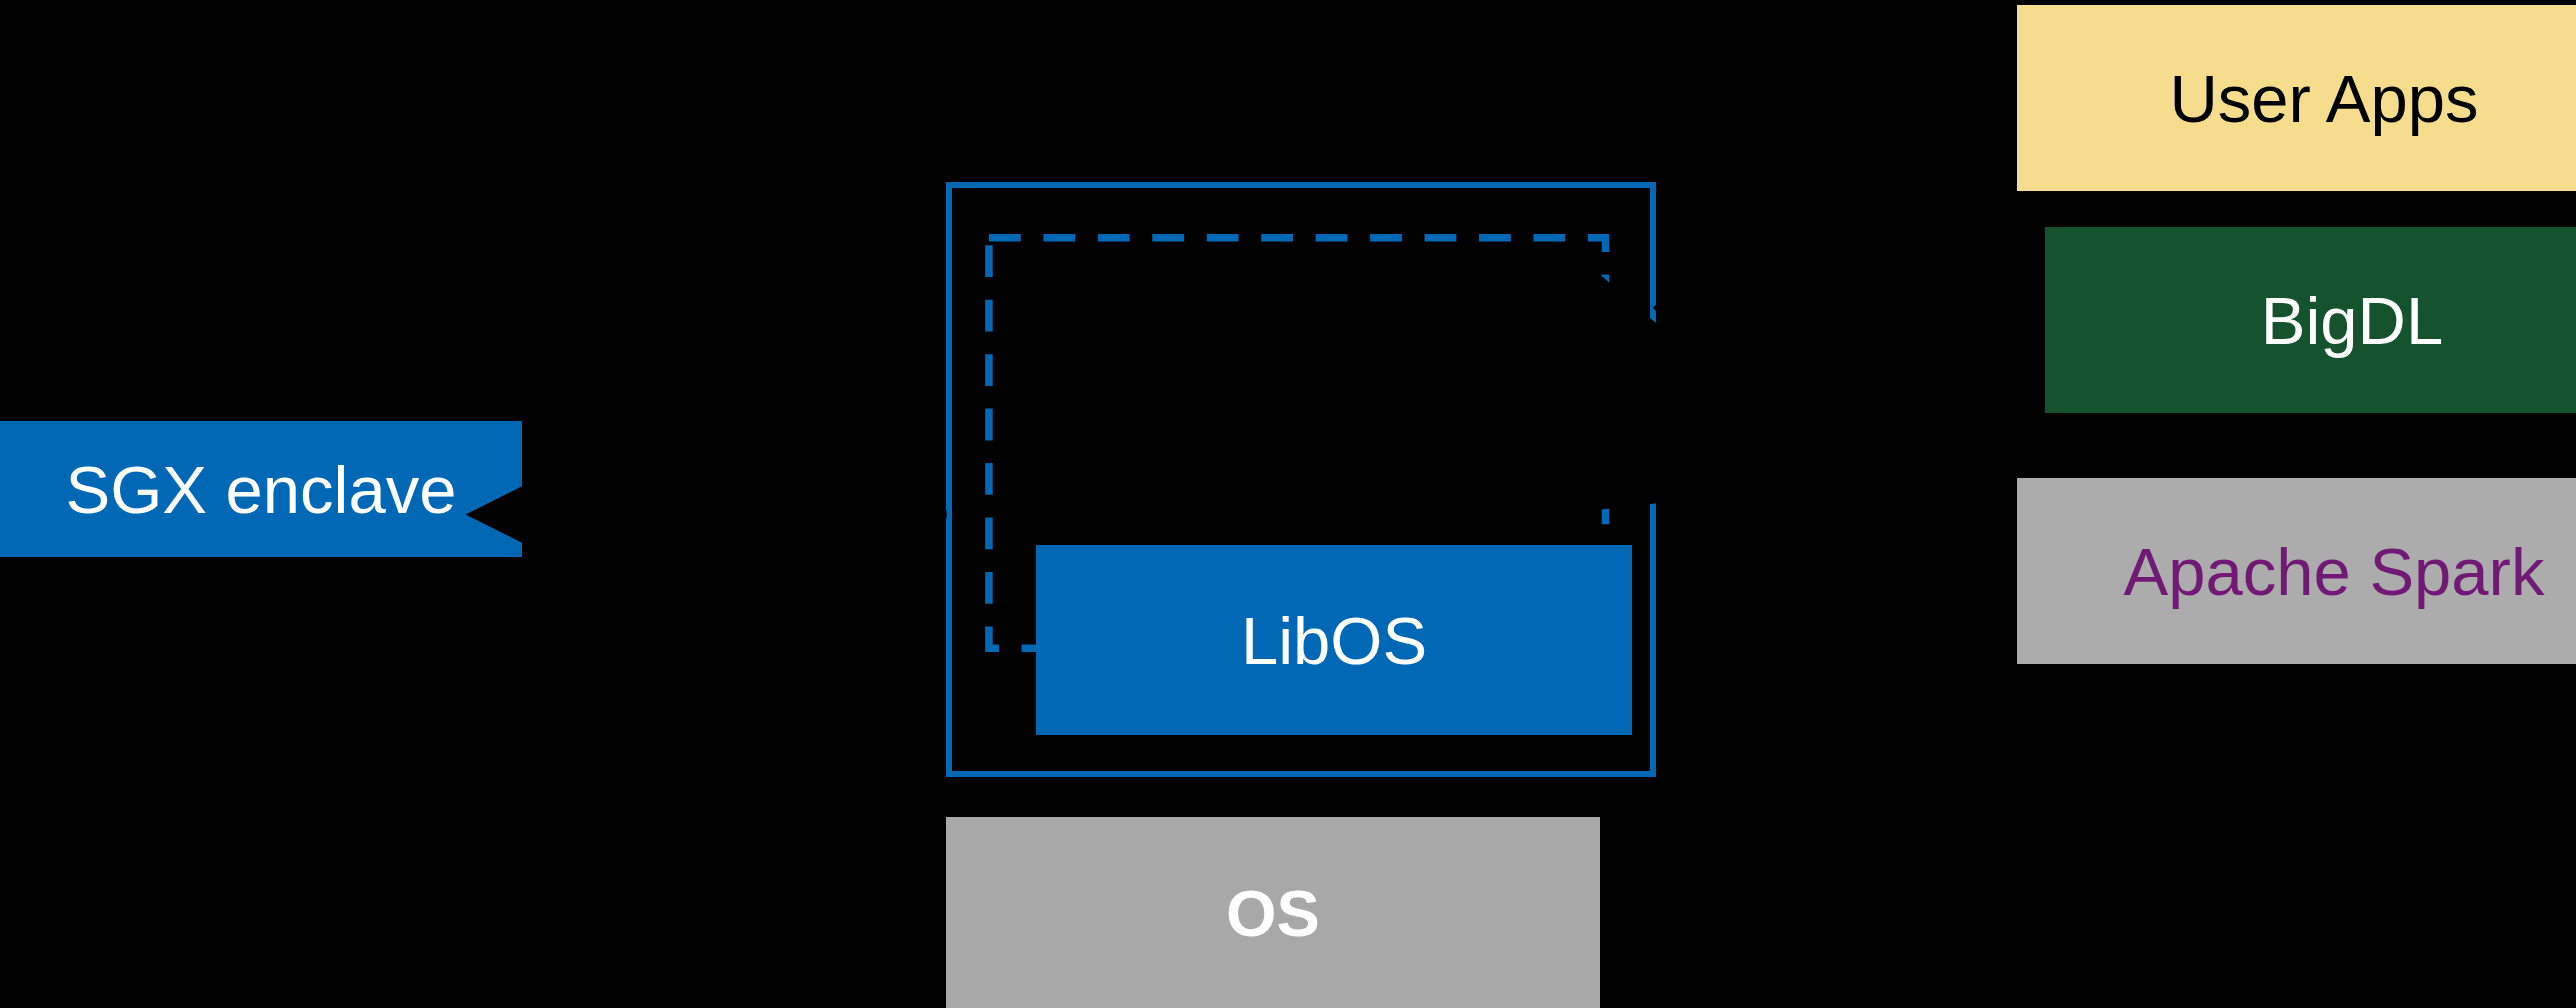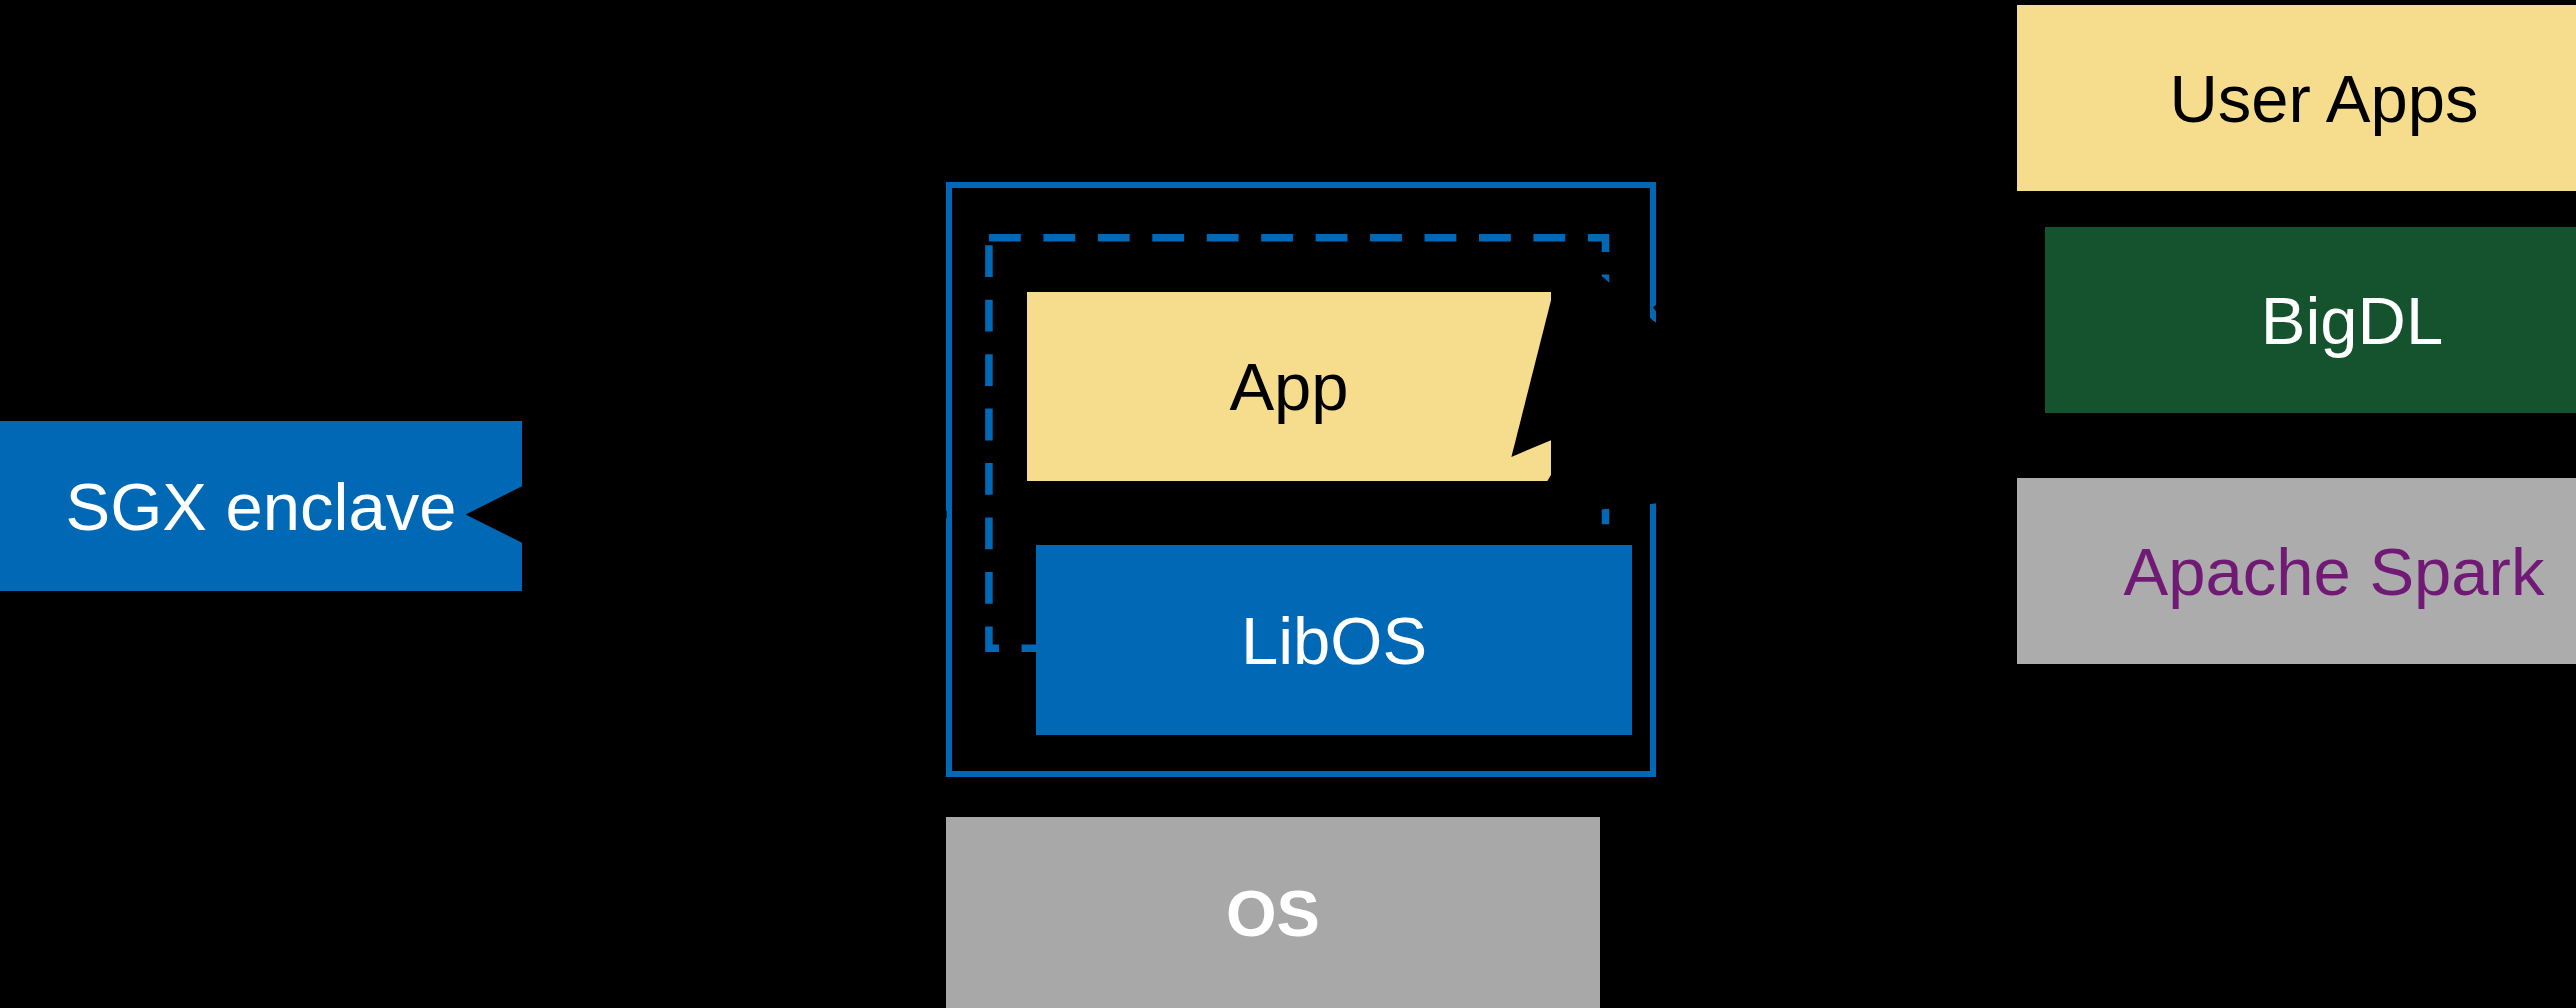--- a/index.html
+++ b/index.html
@@ -11,21 +11,21 @@
     font-family:"Liberation Sans","DejaVu Sans",sans-serif;
   }
   .box{
     position:absolute;
     display:flex;align-items:center;justify-content:center;
     font-size:67px;
     line-height:1;
     white-space:nowrap;
   }
   
-  .sgx{left:0;top:421px;width:522px;height:170px;color:#fff;}
+  .sgx{left:0;top:421px;width:522px;height:136px;color:#fff;}
   
   .outer-box{
     position:absolute;left:946px;top:182px;width:710px;height:595px;
     box-sizing:border-box;border:6.7px solid #0068B5;background:transparent;
   }
   
   .layer{position:absolute;left:0;top:0;width:2576px;height:1009px;pointer-events:none;}
   
   .app{left:1027px;top:292px;width:524px;height:189px;color:#000;}
   .libos{left:1036px;top:545px;width:596px;height:190px;color:#fff;}
@@ -44,23 +44,20 @@
   <div class="box sgx" style="background-color: rgb(0, 104, 181);">
     <span>SGX enclave</span>
   </div>
 
   <div class="outer-box"></div>
 
   <svg class="layer" viewBox="0 0 3075 1204">
     <rect x="1180.5" y="283.5" width="736" height="490" fill="none" stroke="#0068B5" stroke-width="9" stroke-dasharray="38 27"></rect>
   </svg>
 
-  <div class="box app" style="background-color: rgb(246, 221, 142);">
-    <span>App</span>
-  </div>
 
   <div class="box libos" style="background-color: rgb(0, 104, 181);">
     <span>LibOS</span>
   </div>
 
   <div class="box os" style="background-color: rgb(168, 168, 168);">
     <span>OS</span>
   </div>
 
   <div class="box stack-item user-apps" style="background-color: rgb(246, 221, 142);">

